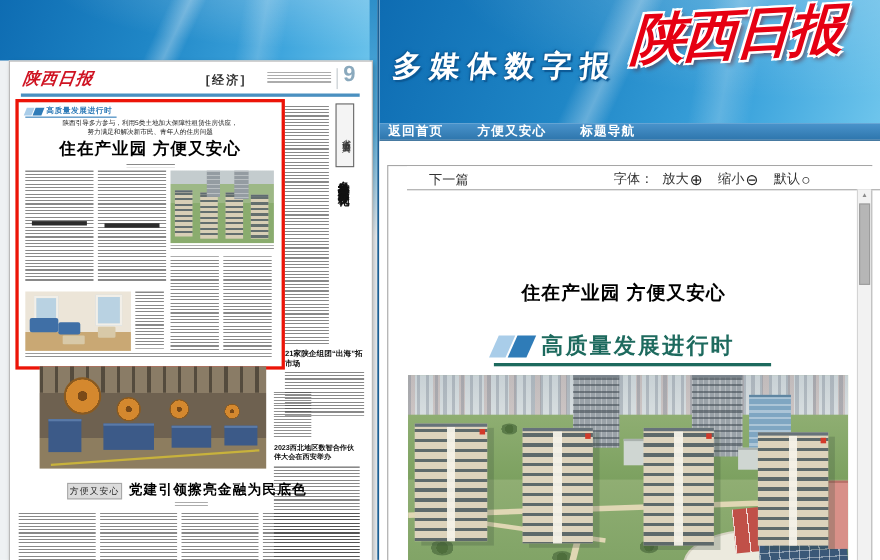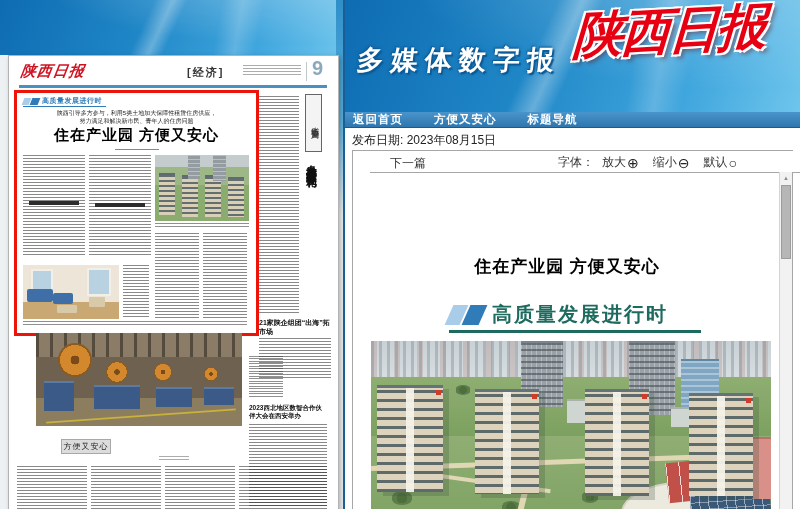--- a/index.html
+++ b/index.html
@@ -232,20 +232,21 @@
         <div class="spool" style="left:118px;top:30px;width:18px;height:18px;"></div>
         <div class="spool" style="left:168px;top:34px;width:14px;height:14px;"></div>
         <div class="machine" style="left:8px;top:48px;width:30px;height:28px;"></div>
         <div class="machine" style="left:58px;top:52px;width:46px;height:22px;"></div>
         <div class="machine" style="left:120px;top:54px;width:36px;height:18px;"></div>
         <div class="machine" style="left:168px;top:54px;width:30px;height:16px;"></div>
         <div class="floorline" style="left:10px;top:82px;width:190px;"></div>
       </div>
 
       <div class="abs org-box">方便又安心</div>
+      <div class="abs b-head">党建引领擦亮金融为民底色</div>
       <div class="abs greek-gray" style="left:150px;top:400px;width:30px;height:4px;"></div>
       <div class="abs greek" style="left:8px;top:410px;width:70px;height:44px;"></div>
       <div class="abs greek" style="left:82px;top:410px;width:70px;height:44px;"></div>
       <div class="abs greek" style="left:156px;top:410px;width:70px;height:44px;"></div>
       <div class="abs greek" style="left:230px;top:410px;width:88px;height:44px;"></div>
     </div>
   </div>
 
   <div class="abs divider"></div>
 
@@ -256,24 +257,20 @@
       <div class="abs callig">陕西日报</div>
     </div>
 
     <div class="abs navbar">
       <span class="nav-link">返回首页</span>
       <span class="nav-link">方便又安心</span>
       <span class="nav-link">标题导航</span>
     </div>
 
     <div class="abs content">
-      <div class="abs date-row">
-        <span>发布日期:</span>
-        <span>2023年08月15日</span>
-      </div>
 
       <div class="abs cbox">
         <div class="abs toolbar">
           <span class="abs next-link">下一篇</span>
           <div class="abs font-controls">
             <span style="margin-right:8px;">字体：</span>
             <span class="fc-item">
               <span>放大</span>
               <span class="fc-glyph">⊕</span>
             </span>

